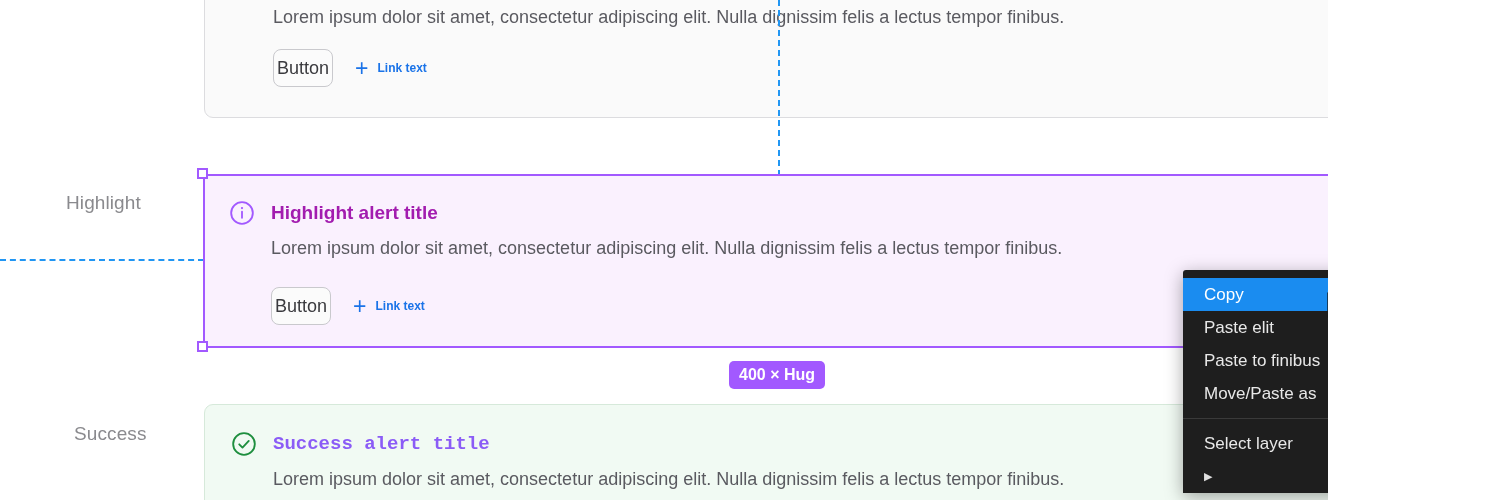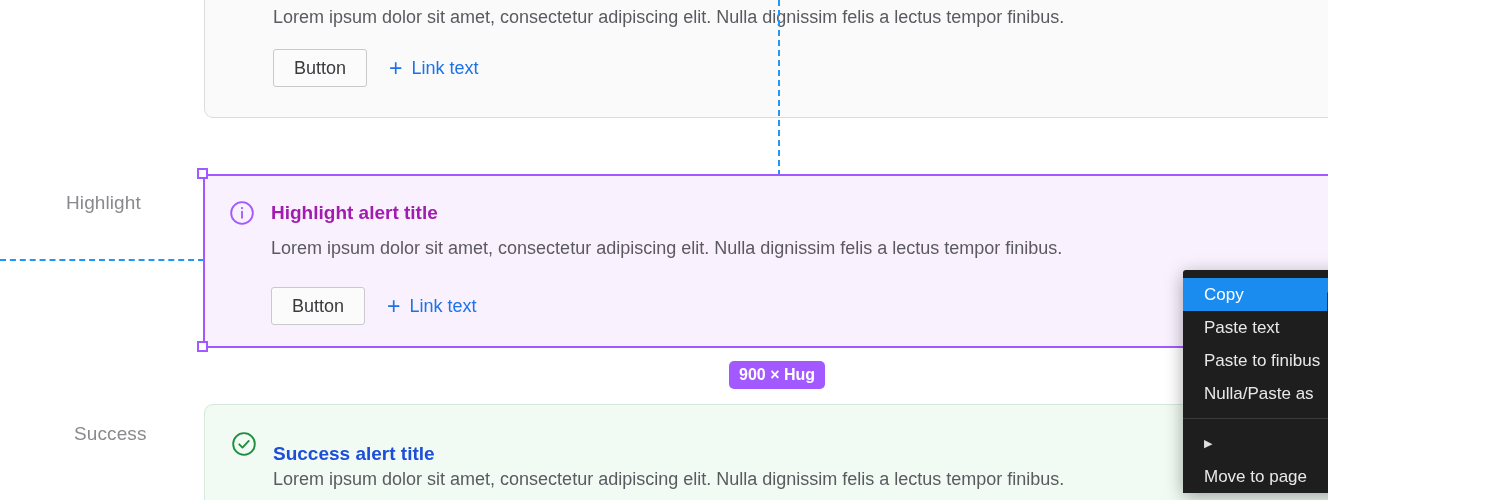--- a/index.html
+++ b/index.html
@@ -58,44 +58,44 @@
   .alert-actions {
     position: absolute;
     display: flex;
     align-items: center;
     gap: 22px;
   }
   .btn {
     box-sizing: border-box;
     background: #fbfbfb;
     border: 1px solid #c9c9cd;
-    border-radius: 3px;
+    border-radius: 8px;
     color: #3a3a3e;
     font-size: 18px;
-    padding: 9px 20px;
+    padding: 9px 3px;
     font-family: "Liberation Sans", sans-serif;
     line-height: 1;
     cursor: pointer;
   }
   .linkwrap {
     display: flex;
     align-items: center;
     gap: 9px;
     cursor: pointer;
   }
   .plus-icon {
     color: #1a73e8;
     font-size: 23px;
     line-height: 1;
     font-weight: 400;
   }
   .link-text {
     color: #1a73e8;
-    font-size: 18px;
-    font-weight: normal;
+    font-size: 12px;
+    font-weight: bold;
   }
 
   
   #alert-neutral {
     left: 204px;
     top: -72px;
     width: 1154px;
     height: 190px;
     background: #fafafa;
     border: 1px solid #dcdcdf;
@@ -278,68 +278,68 @@
     </div>
   </div>
 
   <div class="alert dot-tex" id="alert-success">
     <span class="alert-icon" style="left:26px; top:26px;">
       <svg width="26" height="26" viewBox="0 0 24 24" fill="none">
         <circle cx="12" cy="12" r="10" stroke="#1e8e3e" stroke-width="1.7"></circle>
         <path d="M7.6 12.3l3 3 5.8-6.2" stroke="#1e8e3e" stroke-width="1.7" stroke-linecap="round" stroke-linejoin="round"></path>
       </svg>
     </span>
-    <div class="alert-title" style="left:68px; top:38px; color:#1d4ed8;">Success alert title</div>
+    <div class="alert-title" style="left:68px; top:28px; color:#8b5cf6;font-family:Liberation Mono, monospace;">Success alert title</div>
     <div class="alert-body" style="left:68px; top:64px;">Lorem ipsum dolor sit amet, consectetur adipiscing elit. Nulla dignissim felis a lectus tempor finibus.</div>
   </div>
 
   <div class="row-label" style="left:66px; top:192px;">Highlight</div>
   <div class="row-label" style="left:74px; top:423px;">Success</div>
 
   <div class="guide-v"></div>
   <div class="guide-h"></div>
 
   <div class="sel-frame"></div>
   <div class="sel-handle handle-tl"></div>
   <div class="sel-handle handle-tr"></div>
   <div class="sel-handle handle-bl"></div>
   <div class="sel-handle handle-br"></div>
 
-  <div class="size-badge">900 × Hug</div>
+  <div class="size-badge">400 × Hug</div>
 
   <div id="context-menu">
 
     <div class="menu-item selected">
       <span class="menu-label">Copy</span>
       <span class="menu-shortcut">⌘C</span>
     </div>
 
     <div class="menu-item">
-      <span class="menu-label">Paste text</span>
+      <span class="menu-label">Paste elit</span>
       <span class="menu-shortcut"></span>
     </div>
 
     <div class="menu-item">
       <span class="menu-label">Paste to finibus</span>
       <span class="menu-shortcut">⇧⌘R</span>
     </div>
 
     <div class="menu-item">
-      <span class="menu-label">Nulla/Paste as</span>
+      <span class="menu-label">Move/Paste as</span>
       <span class="menu-arrow">▶</span>
     </div>
 
     <div class="menu-sep"></div>
 
     <div class="menu-item">
+      <span class="menu-label">Select layer</span>
       <span class="menu-arrow">▶</span>
     </div>
 
     <div class="menu-item">
-      <span class="menu-label">Move to page</span>
       <span class="menu-arrow">▶</span>
     </div>
 
   </div>
 
   <div id="cursor">
     <svg width="22" height="32" viewBox="0 0 22 32">
       <path d="M2 1 L2 25 L8 19.5 L11.8 28.5 L15.6 26.8 L11.9 18.2 L19.5 18.2 Z" fill="#ffffff" stroke="#1a1a1a" stroke-width="1.4" stroke-linejoin="round"></path>
     </svg>
   </div>

